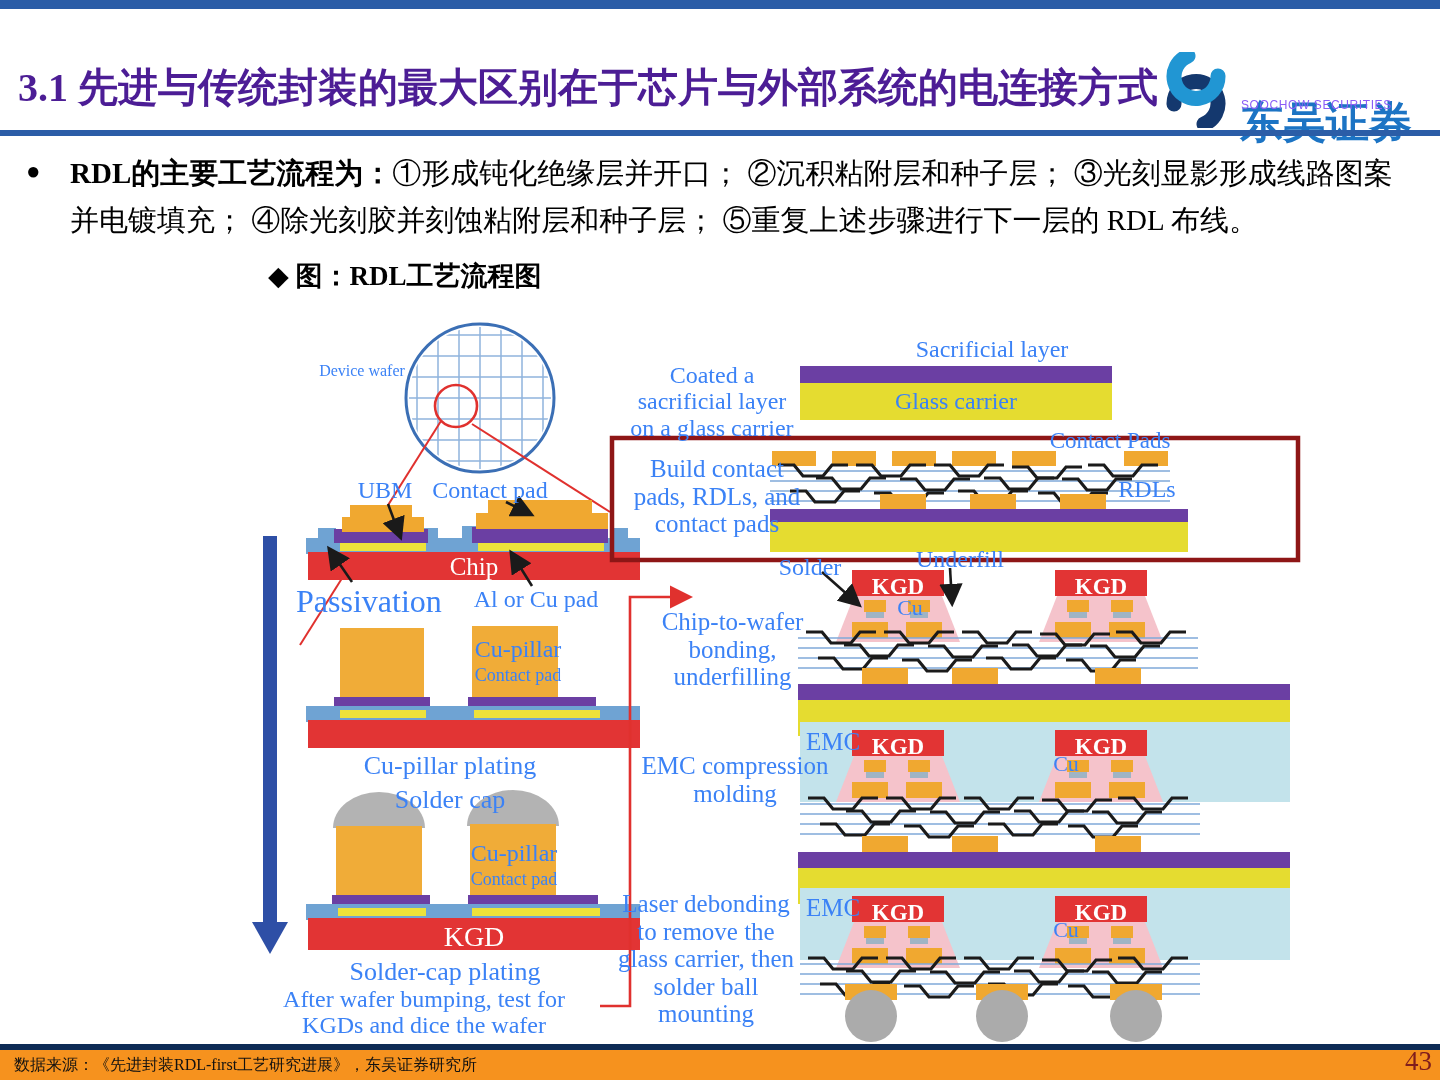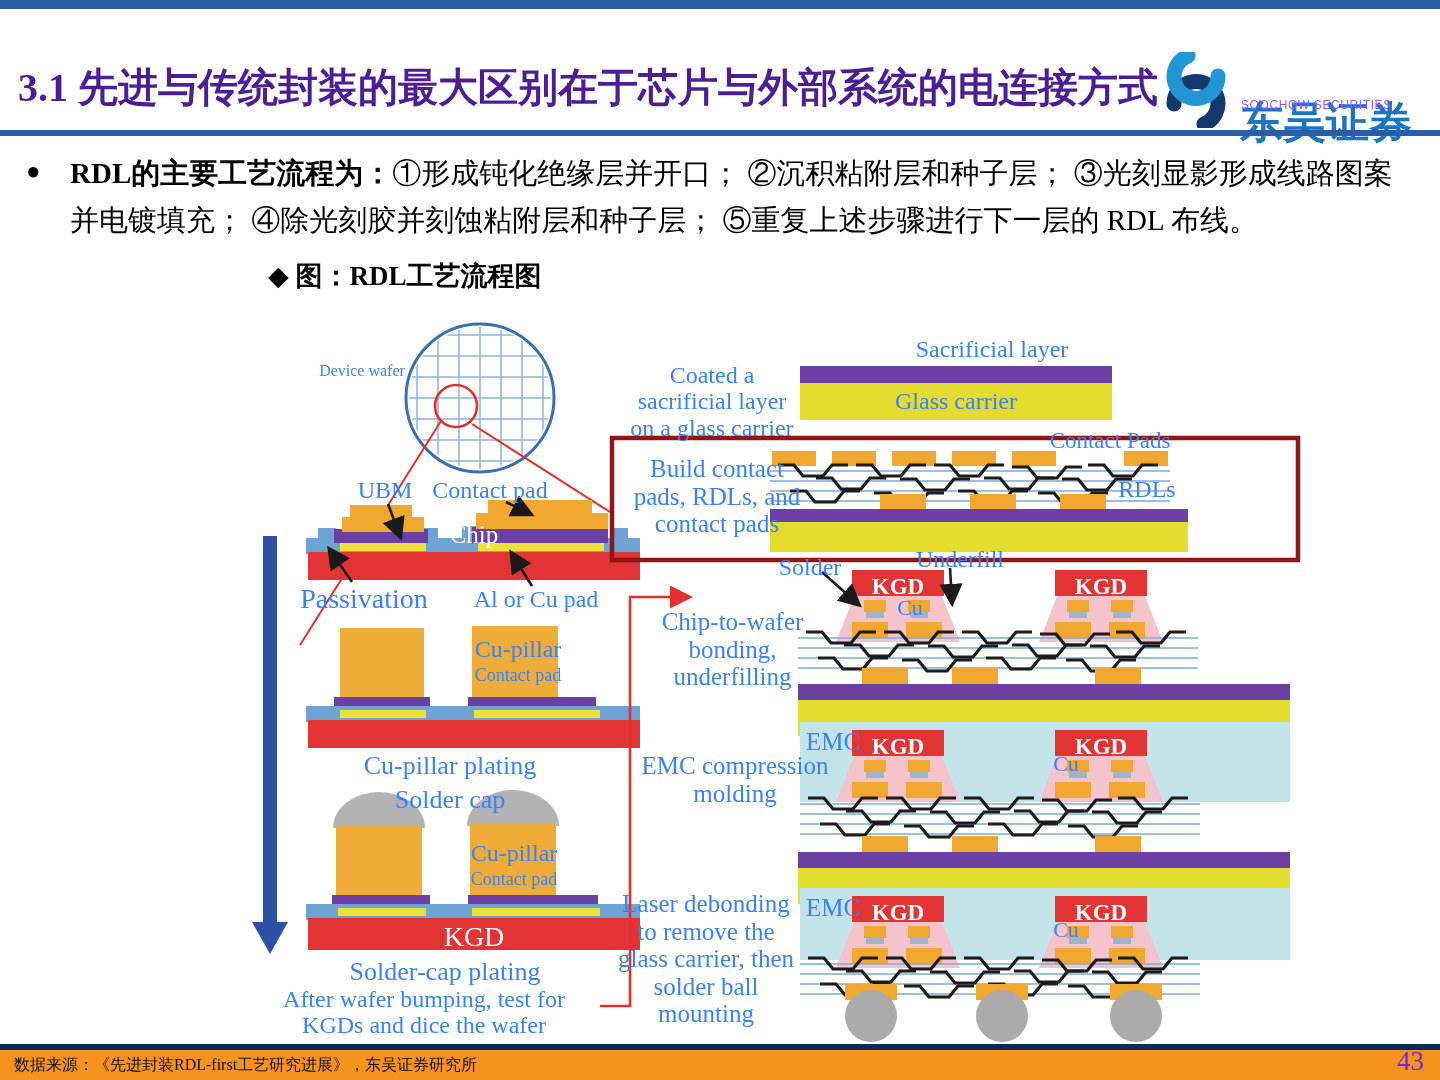--- a/index.html
+++ b/index.html
@@ -21,21 +21,21 @@
   .bullet-text b{font-weight:bold;}
   .caption{left:268px;top:258px;font-size:27px;font-weight:bold;color:#000;}
   
   .lbl{position:absolute;font-family:"Liberation Serif","DejaVu Serif",serif;color:#3b82f6;
        text-align:center;line-height:1.1;}
   .white{color:#fff;}
   
   .foot-line{left:0;top:1044px;width:1440px;height:6px;background:#0E2B55;}
   .foot-bar{left:0;top:1050px;width:1440px;height:30px;background:#F6921E;}
   .foot-src{left:14px;top:1055px;font-size:16px;color:#111;}
-  .foot-page{right:16px;top:1046px;font-size:27px;color:#6d28d9;}
+  .foot-page{right:8px;top:1046px;font-size:27px;color:#7f1d1d;}
   svg{position:absolute;left:0;top:0;}
 </style>
 </head>
 <body>
 
 <div class="page">
 
   <div class="abs topbar"></div>
 
   <div class="abs title">3.1 先进与传统封装的最大区别在于芯片与外部系统的电连接方式</div>
@@ -232,22 +232,22 @@
       <rect x="1110" y="984" width="52" height="16" fill="#F0A830"></rect>
       <circle cx="871" cy="1016" r="26" fill="#ABABAB"></circle>
       <circle cx="1002" cy="1016" r="26" fill="#ABABAB"></circle>
       <circle cx="1136" cy="1016" r="26" fill="#ABABAB"></circle>
     </g>
   </svg>
 
   <div class="lbl" style="left:312px;top:362px;width:100px;font-size:16px;">Device wafer</div>
   <div class="lbl" style="left:350px;top:477px;width:70px;font-size:24px;">UBM</div>
   <div class="lbl" style="left:425px;top:477px;width:130px;font-size:24px;white-space:nowrap;">Contact pad</div>
-  <div class="lbl white" style="left:308px;top:521px;width:332px;font-size:25px;">Chip</div>
-  <div class="lbl" style="left:296px;top:584px;width:136px;font-size:28px;">Passivation</div>
+  <div class="lbl white" style="left:308px;top:553px;width:332px;font-size:25px;">Chip</div>
+  <div class="lbl" style="left:296px;top:584px;width:136px;font-size:32px;">Passivation</div>
   <div class="lbl" style="left:458px;top:586px;width:156px;font-size:24px;white-space:nowrap;">Al or Cu pad</div>
 
   <div class="lbl" style="left:468px;top:636px;width:100px;font-size:24px;">Cu-pillar</div>
   <div class="lbl" style="left:468px;top:666px;width:100px;font-size:18px;">Contact pad</div>
   <div class="lbl" style="left:330px;top:752px;width:240px;font-size:26px;">Cu-pillar plating</div>
   <div class="lbl" style="left:330px;top:786px;width:240px;font-size:26px;">Solder cap</div>
 
   <div class="lbl" style="left:464px;top:840px;width:100px;font-size:24px;">Cu-pillar</div>
   <div class="lbl" style="left:464px;top:870px;width:100px;font-size:18px;">Contact pad</div>
   <div class="lbl white" style="left:308px;top:922px;width:332px;font-size:28px;">KGD</div>

